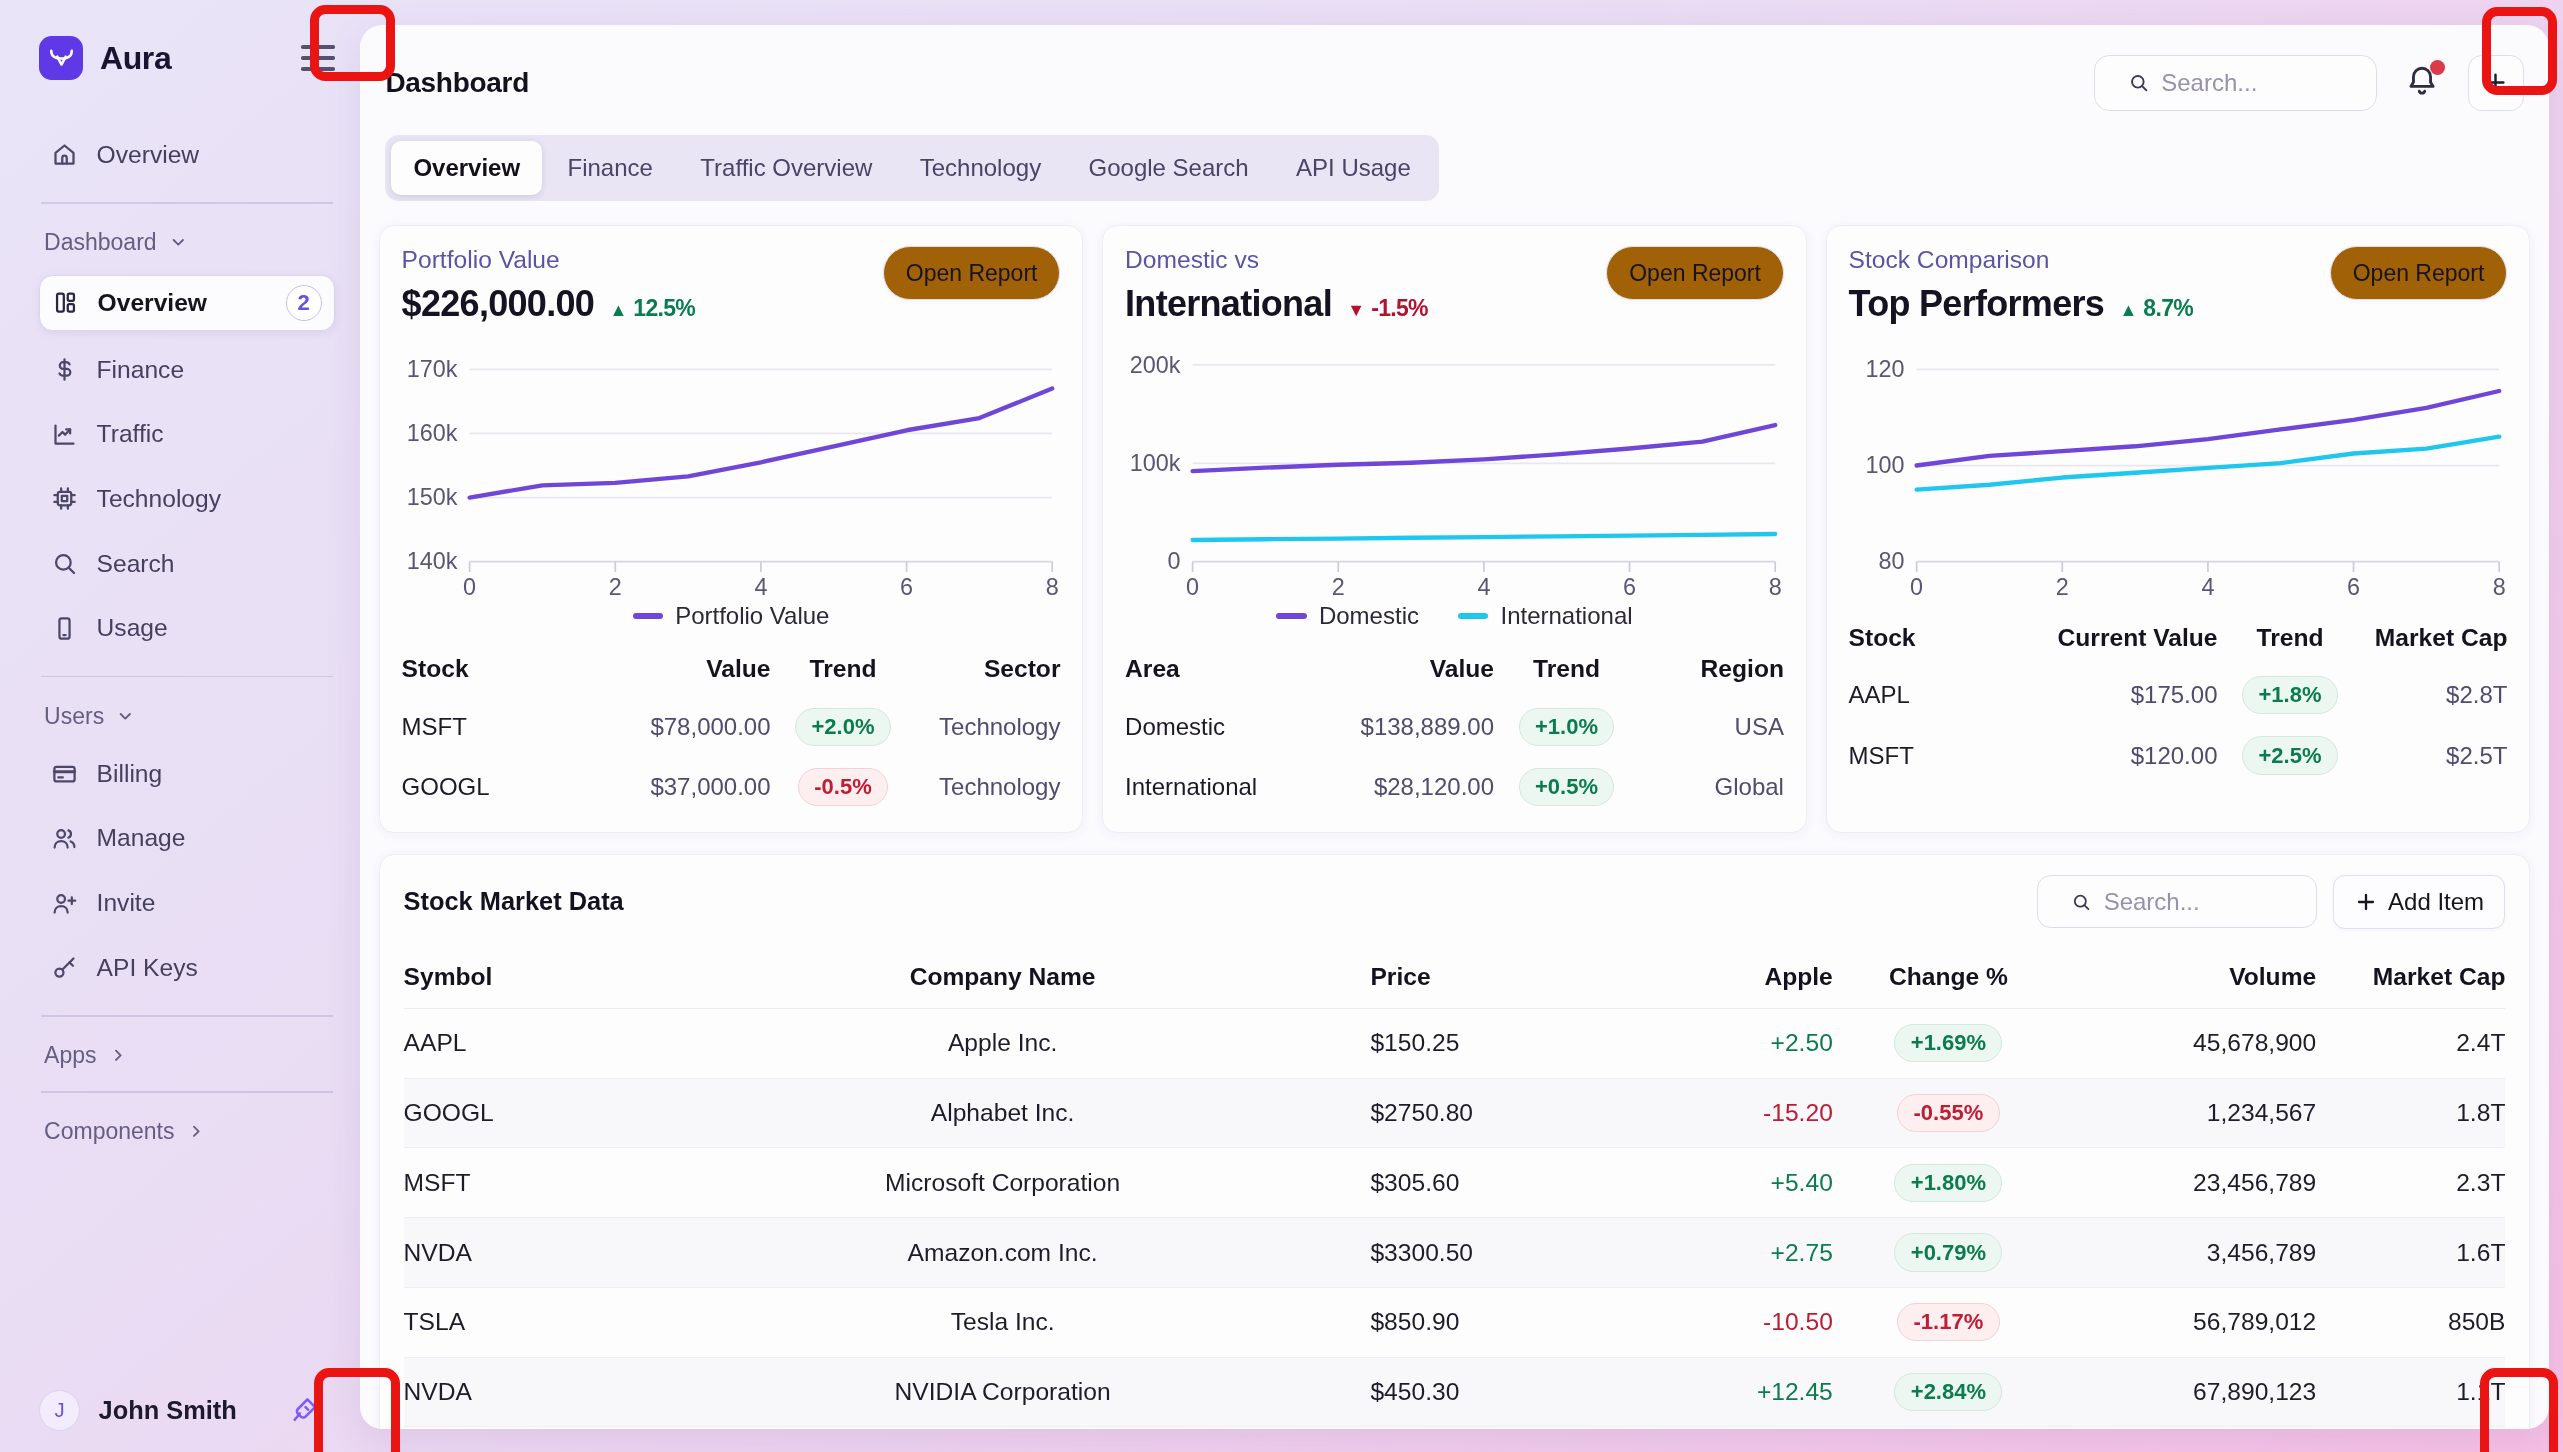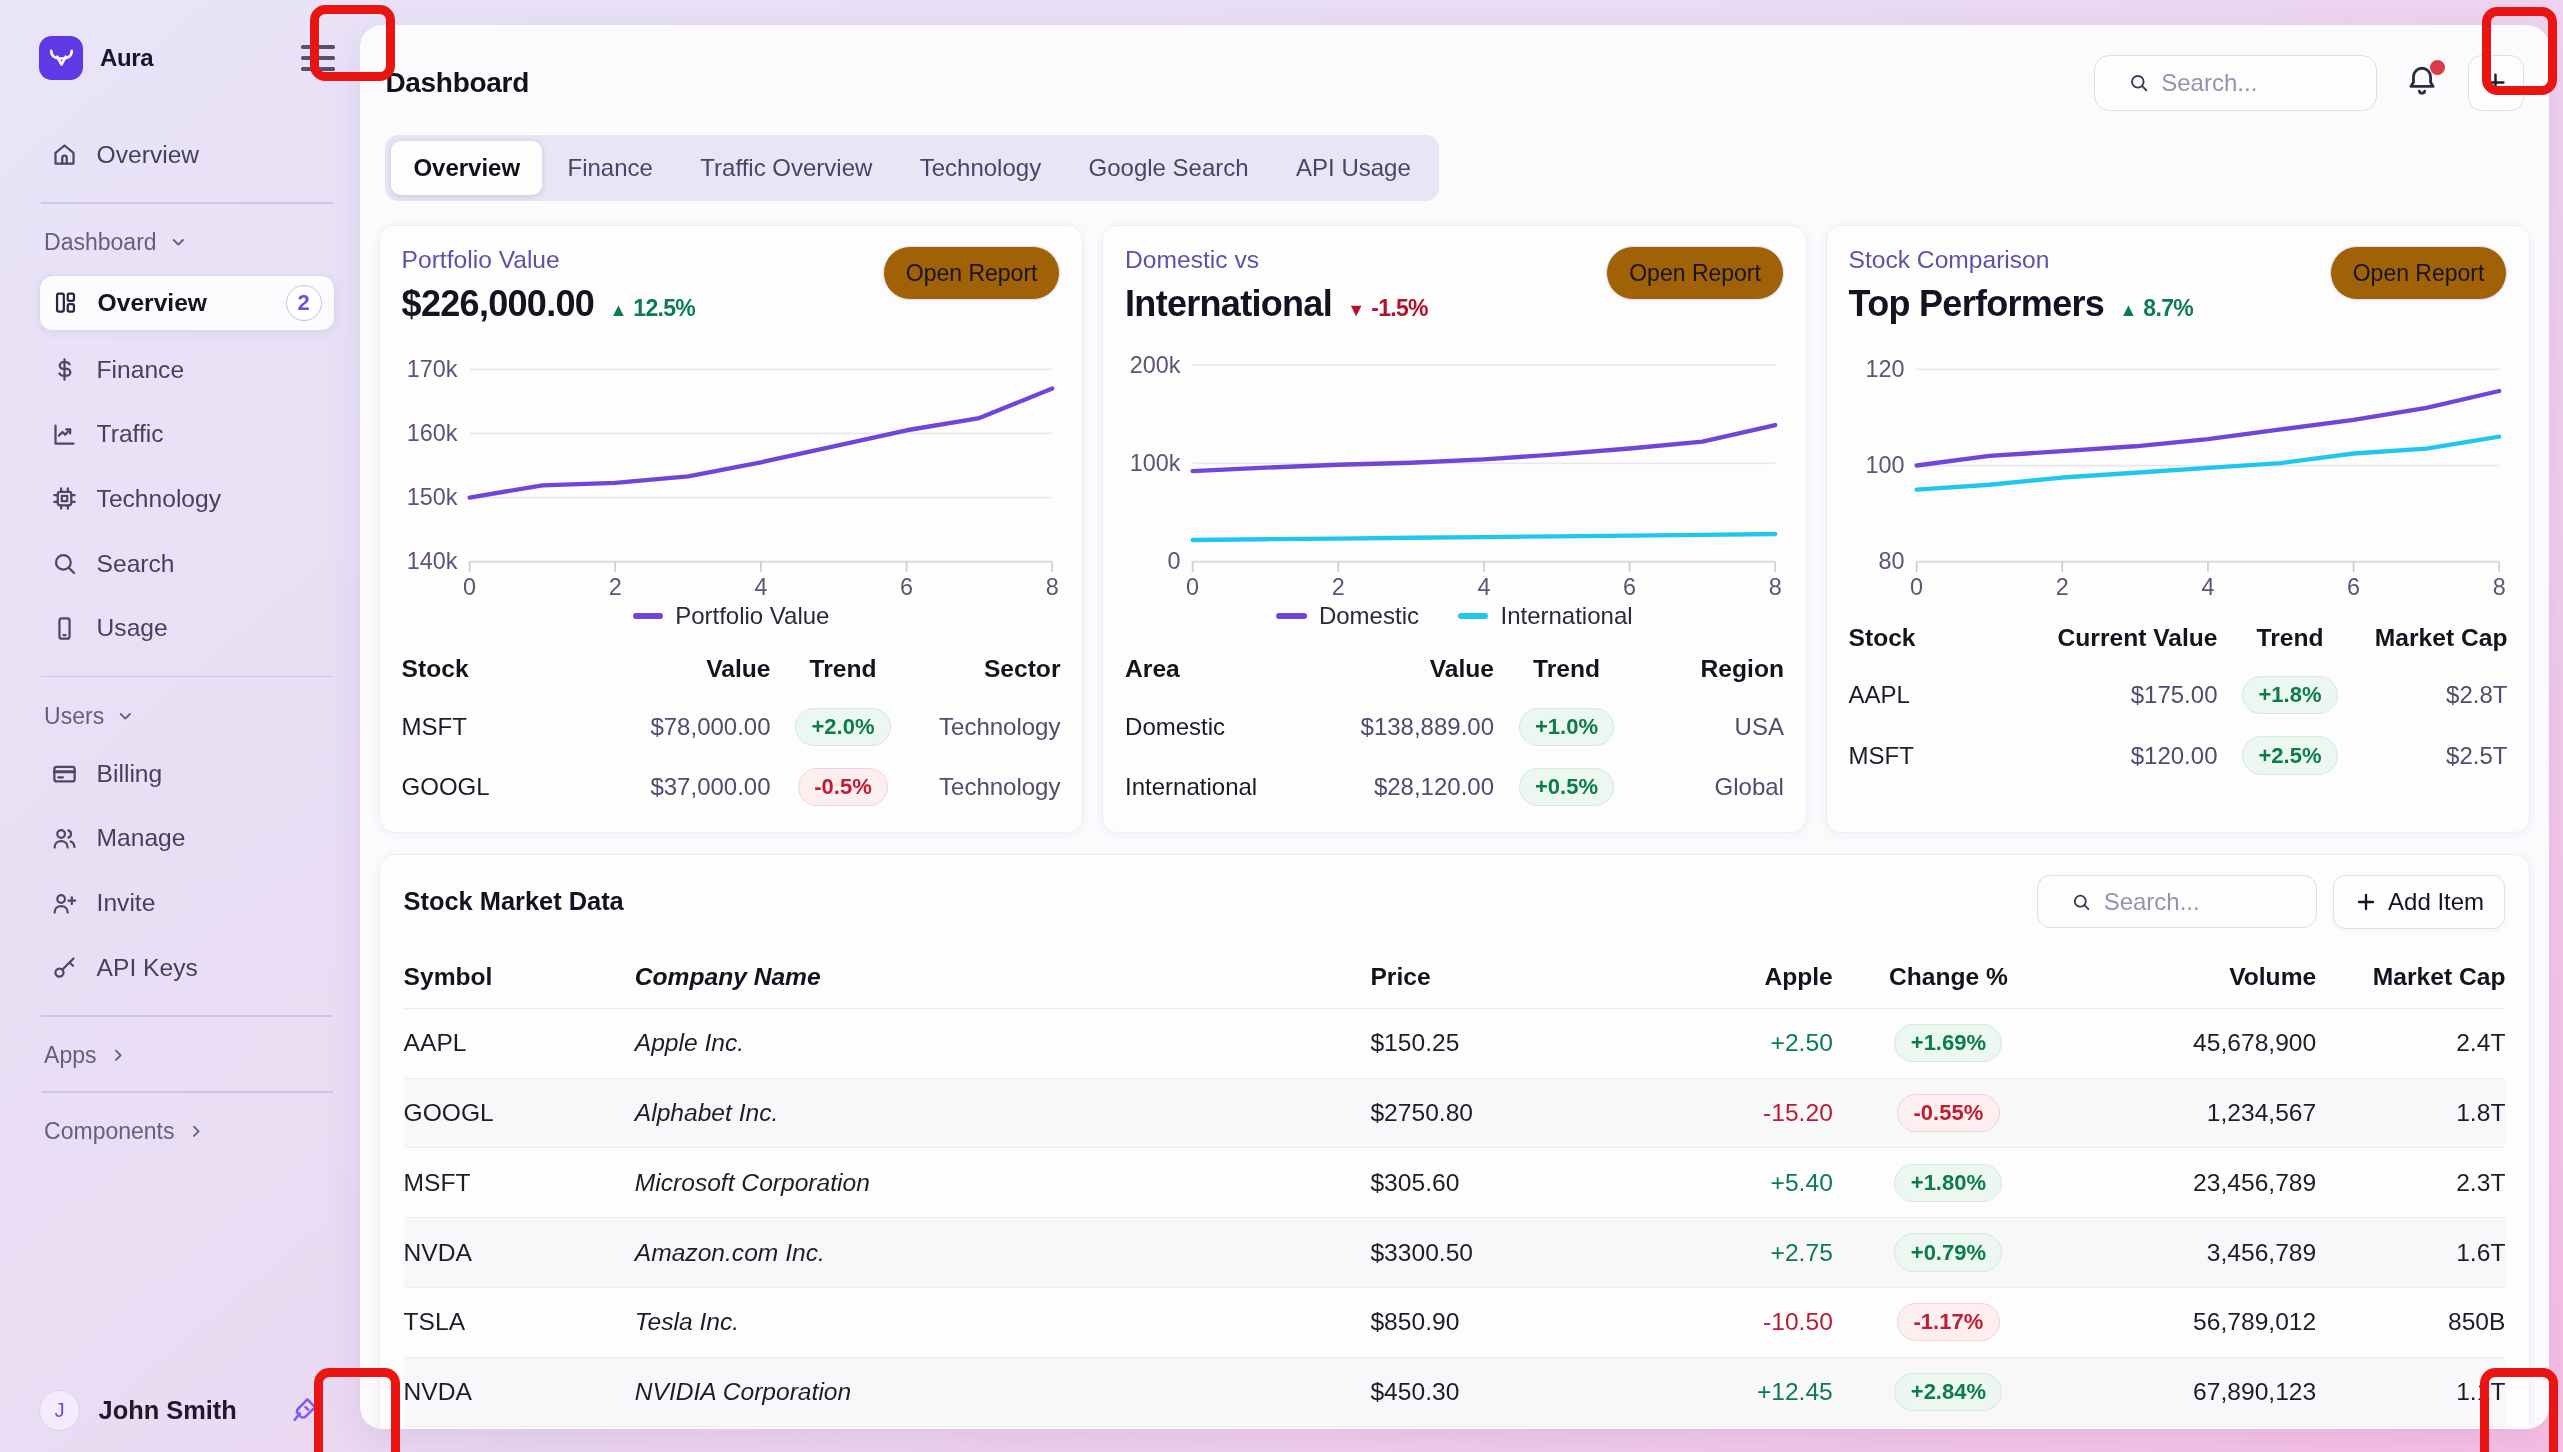--- a/index.html
+++ b/index.html
@@ -6,21 +6,21 @@
   html,body { width:2563px; height:1453px; overflow:hidden; }
   body {
     font-family:"Liberation Sans","DejaVu Sans",sans-serif;
     background:linear-gradient(140deg,#e9e4f8 0%,#e9ddf4 38%,#f0cfee 68%,#f7bfe4 100%);
     position:relative; color:#1c1828;
   }
   
   .sidebar { position:absolute; left:0; top:0; width:360px; height:1453px; padding:36px 25.4px 0 39px; }
   .brand-row { display:flex; align-items:center; }
   .logo { width:44px; height:44px; border-radius:12.7px; background:#5f39e6; display:flex; align-items:center; justify-content:center; flex:0 0 auto; }
-  .brand-name { font-size:24px; font-weight:700; color:#191530; margin-left:17px; letter-spacing:-0.4px; flex:1; }
+  .brand-name { font-size:32px; font-weight:700; color:#191530; margin-left:17px; letter-spacing:-0.4px; flex:1; }
   .hamburger { width:34px; display:flex; flex-direction:column; gap:7.6px; cursor:pointer; padding:3.4px 0; }
   .hamburger i { display:block; height:3.4px; border-radius:1.7px; background:#56506e; }
   .nav-item { display:flex; align-items:center; gap:18.6px; height:51px; padding:0 12px; border-radius:13.6px;
     font-size:24.6px; font-weight:500; color:#46405f; margin-bottom:13.6px; cursor:pointer; }
   .nav-item svg { flex:0 0 auto; }
   .nav-top { margin-top:49px; }
   .divider { height:1.7px; background:rgba(90,70,140,0.16); margin:22px 1.7px 25.4px 1.7px; }
   .sec-head { display:flex; align-items:center; gap:12px; font-size:23px; color:#655e80; margin:0 0 18.6px 5.1px; cursor:pointer; }
   .nav-active { background:#fcfbfe; border:1.7px solid #dcd5ee; box-shadow:0 2.5px 8.5px rgba(70,50,130,0.08);
     color:#17131f; font-weight:600; height:56px; }
@@ -88,21 +88,21 @@
   .market-controls { display:flex; align-items:center; gap:15.3px; }
   .market-controls .searchbox { width:280px; height:53px; border-radius:13.6px; }
   .add-btn { display:flex; align-items:center; gap:10.2px; border:1.7px solid #e2deeb; background:#fdfcfe;
     border-radius:12px; padding:12px 20.3px; font-family:inherit; font-size:24px; font-weight:500; color:#17141f;
     cursor:pointer; box-shadow:0 1.7px 5.1px rgba(60,50,110,0.05); }
   .market table { width:100%; border-collapse:collapse; margin-top:20.3px; font-size:24.6px; }
   .market th { font-weight:700; color:#15121f; padding:13.6px 0 17px; border-bottom:1.7px solid #eceaf1; }
   .market td { padding:15.3px 0; border-bottom:1.7px solid #f0eef4; color:#1f1c2a; }
   .market tbody tr:nth-child(even) td { background:#f8f7fa; }
   .m1 { text-align:left; width:11%; }
-  .m2 { text-align:left; width:35%;font-style:italic; }
+  .m2 { text-align:center; width:35%; }
   .m3 { text-align:left; width:14%; }
   .m4 { text-align:right; width:8%; }
   .m5 { text-align:center; width:11%; }
   .m6 { text-align:right; width:12%; }
   .m7 { text-align:right; width:9%; }
   td.m4[data-dir="up"] { color:#0b7c4e; font-weight:500; }
   td.m4[data-dir="down"] { color:#bc1b33; font-weight:500; }
   
   .annot { position:absolute; border:9.3px solid #ea1413; border-radius:15.3px; z-index:50; pointer-events:none; }
   .annot-top { left:310px; top:5.1px; width:85px; height:76px; }

